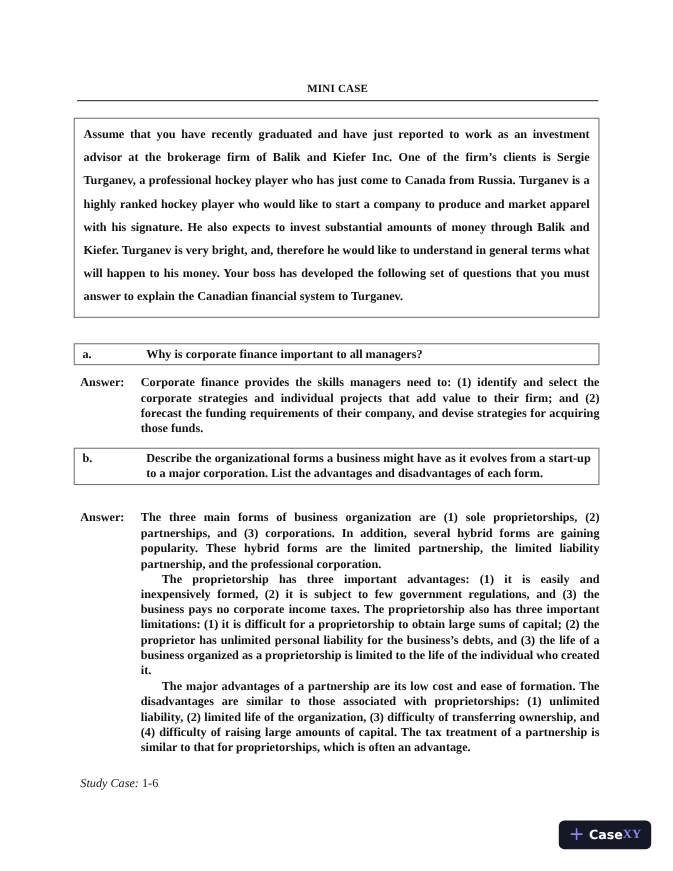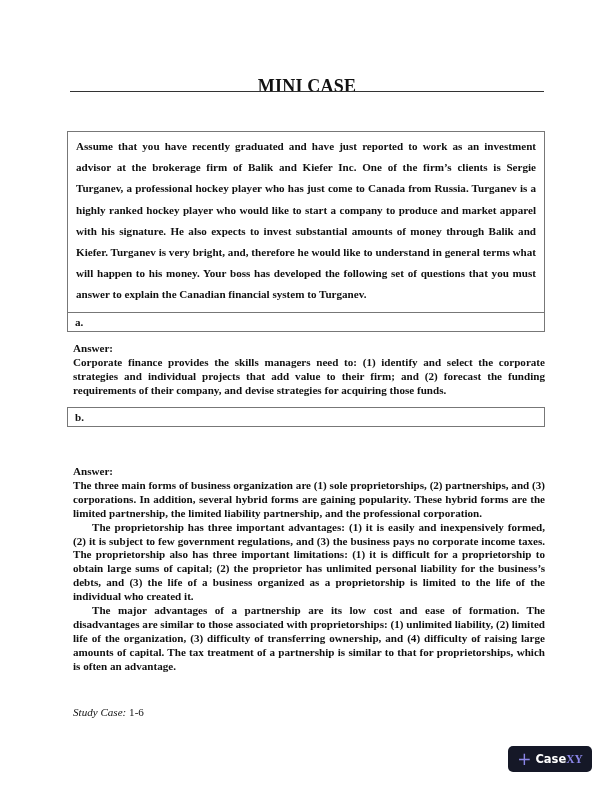--- a/index.html
+++ b/index.html
@@ -1,28 +1,28 @@
 <!DOCTYPE html>
 <html><head>
 <meta charset="utf-8">
 <style>
   html, body { margin:0; padding:0; background:#ffffff; }
   body { width:612px; height:792px; position:relative; overflow:hidden;
          font-family:"Liberation Serif", serif; color:#111; }
   .title { position:absolute; left:70px; width:474px; top:76px; text-align:center;
-           font-weight:bold; font-size:18px; letter-spacing:0.2px; }
+           font-weight:bold; font-size:10px; letter-spacing:0.2px; }
   .rule { position:absolute; left:70px; width:474px; top:91px; border-top:1px solid #333; }
   .intro { position:absolute; left:67px; top:107px; width:460px; padding:4px 8px 6px 8px;
            border:1px solid #777; font-weight:bold; font-size:11.1px; line-height:21.2px;
-           text-align:justify;margin-top:24px; }
+           text-align:justify; }
   .qbox { position:absolute; left:67px; width:462px; padding:2px 7px; border:1px solid #777;
           font-weight:bold; font-size:11.1px; line-height:14px; display:flex; }
   .qbox .lbl { width:58px; flex:none; }
   .qbox .txt { flex:1; text-align:justify; }
-  .ans { position:absolute; left:73px; width:472px; display:flex; font-size:11.1px; line-height:13.9px;flex-direction:column; }
+  .ans { position:absolute; left:73px; width:472px; display:flex; font-size:11.1px; line-height:13.9px; }
   .ans .lbl { width:55px; flex:none; font-weight:bold; }
   .ans .body { flex:1; text-align:justify;font-weight:bold; }
   .ans .body p { margin:0; }
   .ans .body p.ind { text-indent:19px; }
   .footer { position:absolute; left:73px; top:706px; font-size:11.1px; }
   .footer .it { font-style:italic; }
   .footer .b { font-weight:normal; }
   .badge { position:absolute; left:508px; top:746px; width:84px; height:26px; background:#151827;
            border-radius:5px; display:flex; align-items:center; justify-content:center;
            font-family:"DejaVu Sans", sans-serif; font-weight:bold; font-size:11.5px; color:#fff; }
@@ -32,31 +32,33 @@
 </head>
 <body>
 
 <div class="title">MINI CASE</div>
 <div class="rule"></div>
 
 <div class="intro">Assume that you have recently graduated and have just reported to work as an investment advisor at the brokerage firm of Balik and Kiefer Inc.  One of the firm’s clients is Sergie Turganev, a professional hockey player who has just come to Canada from Russia. Turganev is a highly ranked hockey player who would like to start a company to produce and market apparel with his signature.  He also expects to invest substantial amounts of money through Balik and Kiefer.  Turganev is very bright, and, therefore he would like to understand in general terms what will happen to his money.  Your boss has developed the following set of questions that you must answer to explain the Canadian financial system to Turganev.</div>
 
 <div class="qbox" style="top:312px;">
   <span class="lbl">a.</span>
+  <span class="txt">Why is corporate finance important to all managers?</span>
 </div>
 
 <div class="ans" style="top:342px;">
   <span class="lbl">Answer:</span>
   <div class="body">
     <p>Corporate finance provides the skills managers need to:  (1) identify and select the corporate strategies and individual projects that add value to their firm; and (2) forecast the funding requirements of their company, and devise strategies for acquiring those funds.</p>
   </div>
 </div>
 
 <div class="qbox" style="top:407px;">
   <span class="lbl">b.</span>
+  <span class="txt">Describe the organizational forms a business might have as it evolves from a start-up to a major corporation.  List the advantages and disadvantages of each form.</span>
 </div>
 
 <div class="ans" style="top:465px;">
   <span class="lbl">Answer:</span>
   <div class="body">
     <p>The three main forms of business organization are (1) sole proprietorships, (2) partnerships, and (3) corporations.  In addition, several hybrid forms are gaining popularity.  These hybrid forms are the limited partnership, the limited liability partnership, and the professional corporation.</p>
     <p class="ind">The proprietorship has three important advantages: (1) it is easily and inexpensively formed, (2) it is subject to few government regulations, and (3) the business pays no corporate income taxes.  The proprietorship also has three important limitations: (1) it is difficult for a proprietorship to obtain large sums of capital; (2) the proprietor has unlimited personal liability for the business’s debts, and (3) the life of a business organized as a proprietorship is limited to the life of the individual who created it.</p>
     <p class="ind">The major advantages of a partnership are its low cost and ease of formation.  The disadvantages are similar to those associated with proprietorships: (1) unlimited liability, (2) limited life of the organization, (3) difficulty of transferring ownership, and (4) difficulty of raising large amounts of capital.  The tax treatment of a partnership is similar to that for proprietorships, which is often an advantage.</p>
   </div>
 </div>

